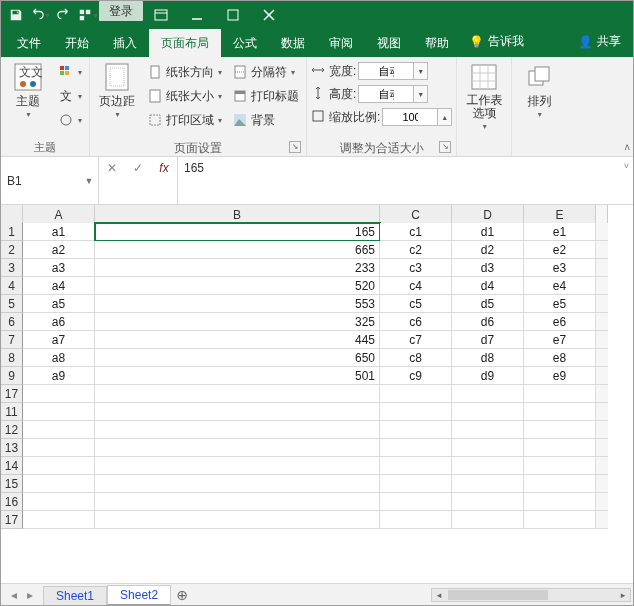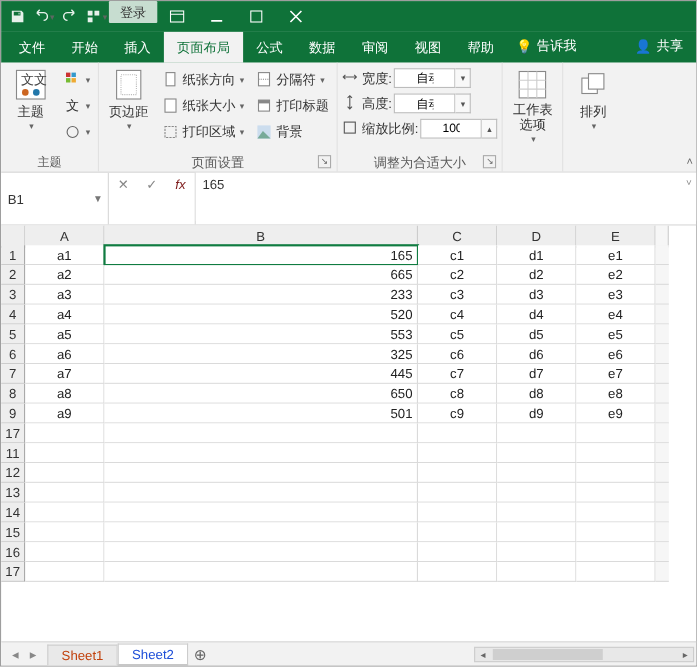--- a/index.html
+++ b/index.html
@@ -56,21 +56,21 @@
 .sheet .cell{border-right:1px solid #dadada;border-bottom:1px solid #dadada;padding:0 4px;text-align:center;line-height:18px;color:#222;background:#fff}
 .sheet .cell.num{text-align:right}
 .sheet .active{outline:2px solid #107c41;outline-offset:-1px}
 .sheet .colh.first,.sheet .rowh.first{height:20px;line-height:20px}
 .sheet .stub{background:#f6f6f6;border-bottom:1px solid #dadada}
 
 .tabsbar{height:22px;display:flex;align-items:center;border-top:1px solid #d8d8d8;background:#f2f2f2}
 .tabsbar .nav{display:flex;gap:2px;padding:0 6px;color:#888}
 .tabsbar .nav span{width:14px;text-align:center}
 .tabsbar .stab{padding:2px 12px;border:1px solid #ccc;border-bottom:0;background:#fff;color:#333;margin-top:1px}
-.tabsbar .stab.inactive{background:#e9e9e9;color:#c2410c}
+.tabsbar .stab.inactive{background:#e9e9e9;color:#1d4ed8}
 .tabsbar .stab.active{border-bottom:2px solid #a3a3a3;color:#1d4ed8}
 .tabsbar .newtab{width:22px;text-align:center;color:#666;font-size:14px}
 .tabsbar .hsb{flex:1;display:flex;align-items:center;justify-content:flex-end;padding-right:2px}
 .tabsbar .hsb .track{width:200px;height:14px;background:#e8e8e8;border:1px solid #ccc;display:flex;align-items:center}
 .tabsbar .hsb .ar{width:14px;text-align:center;color:#666;font-size:9px}
 .tabsbar .hsb .thumb{width:100px;height:10px;background:#cfcfcf;margin-left:2px}
 svg{display:block}
 </style>
 </head>
 <body>

